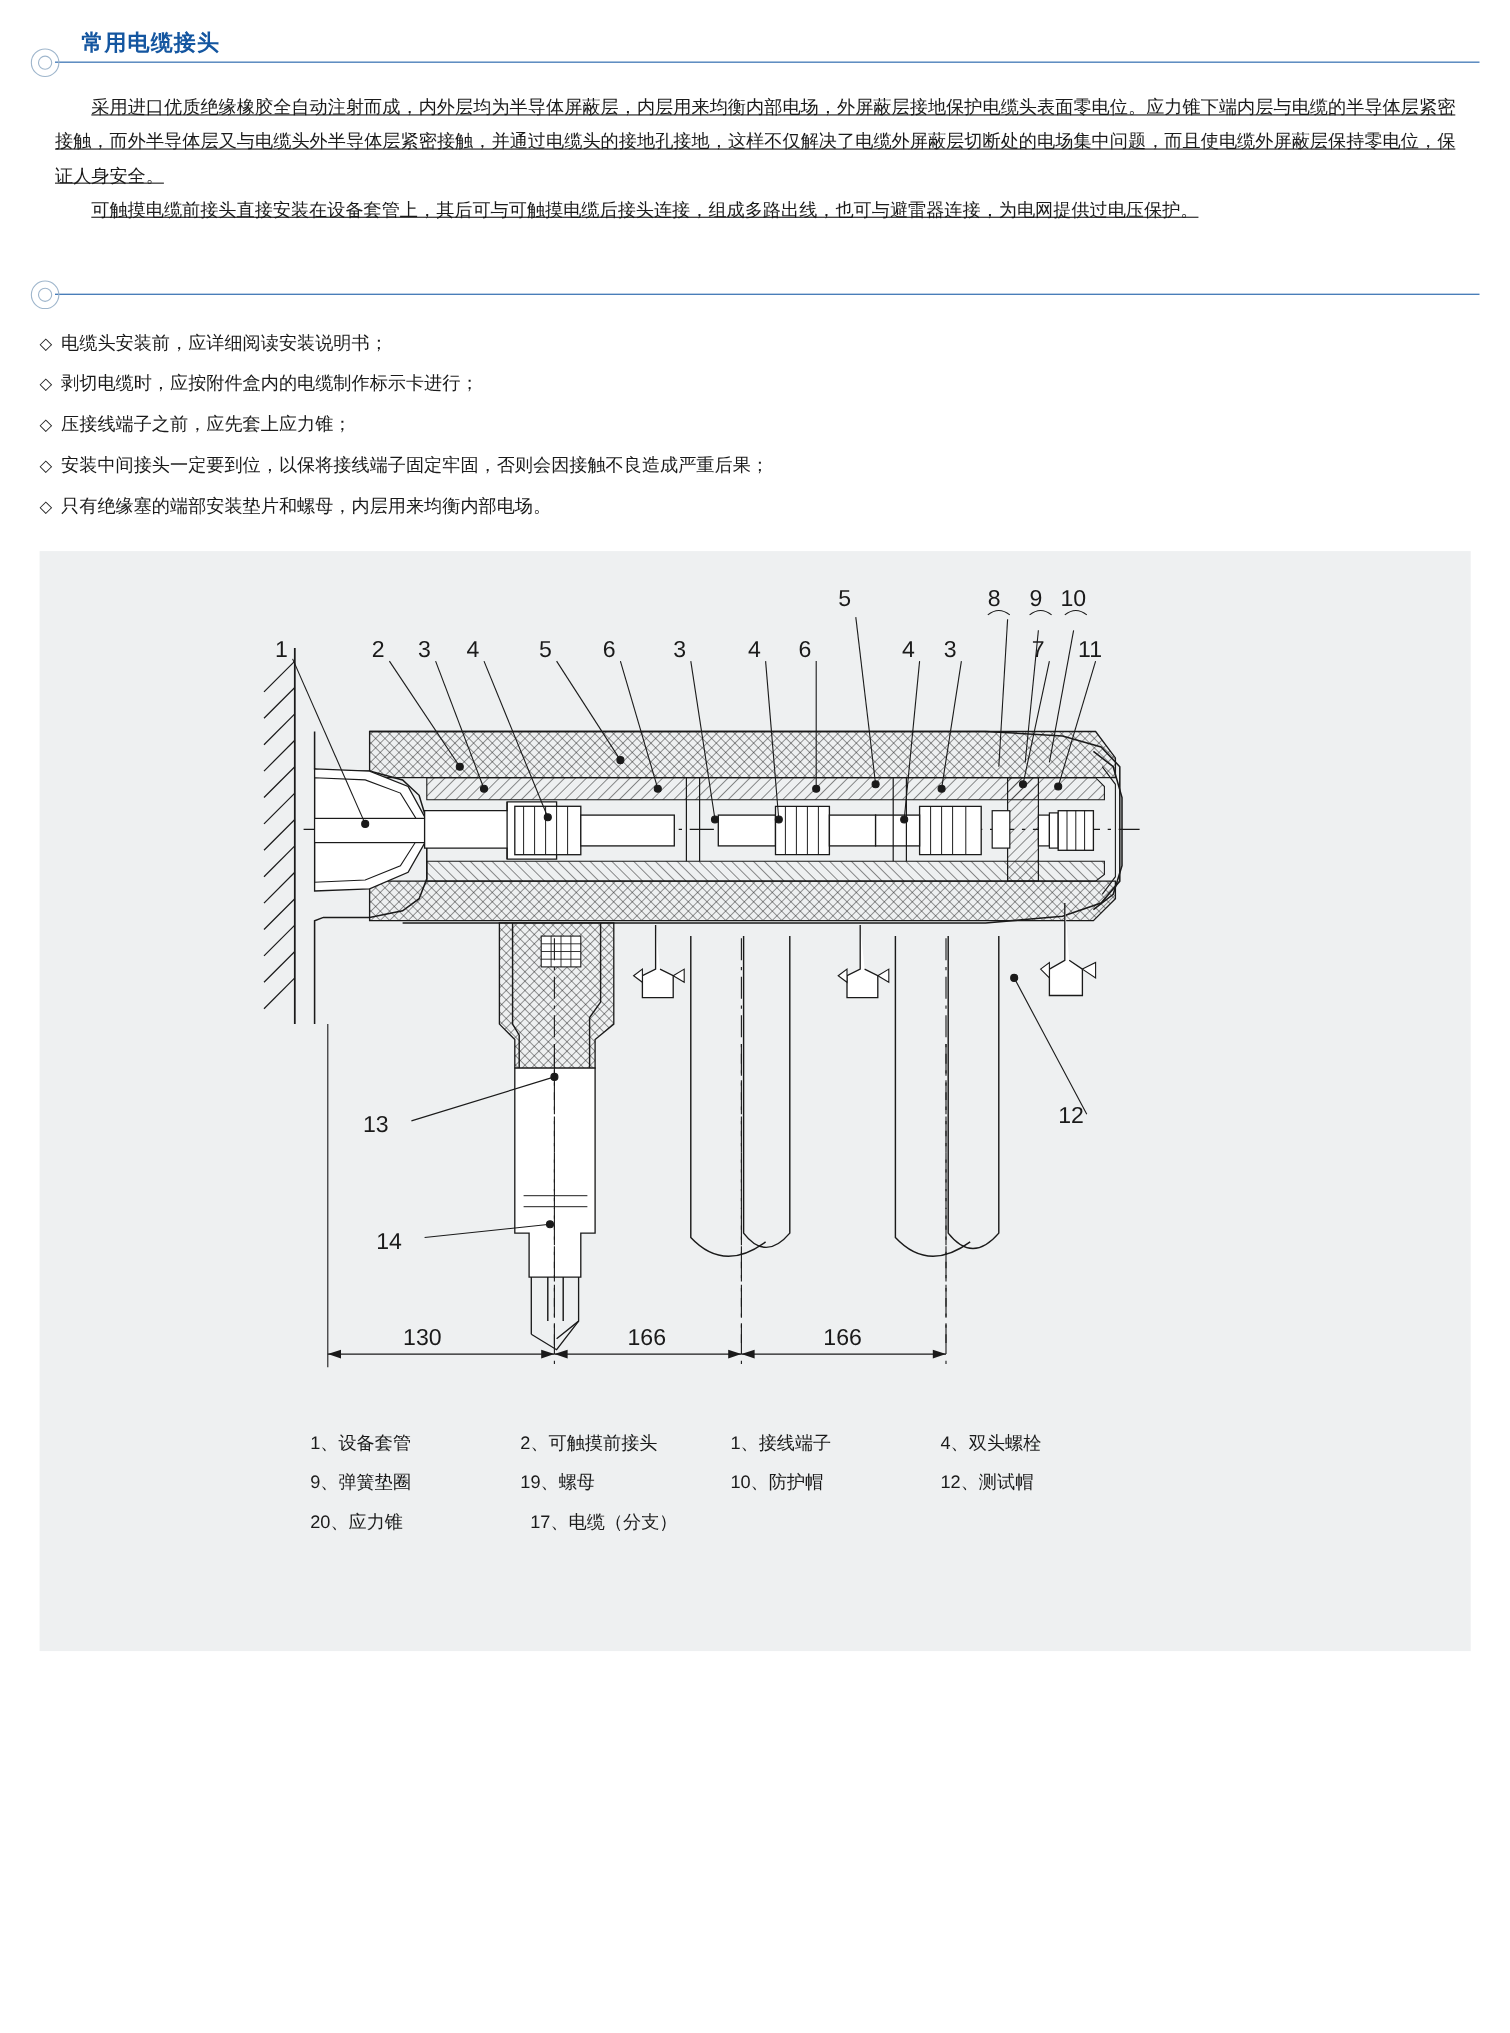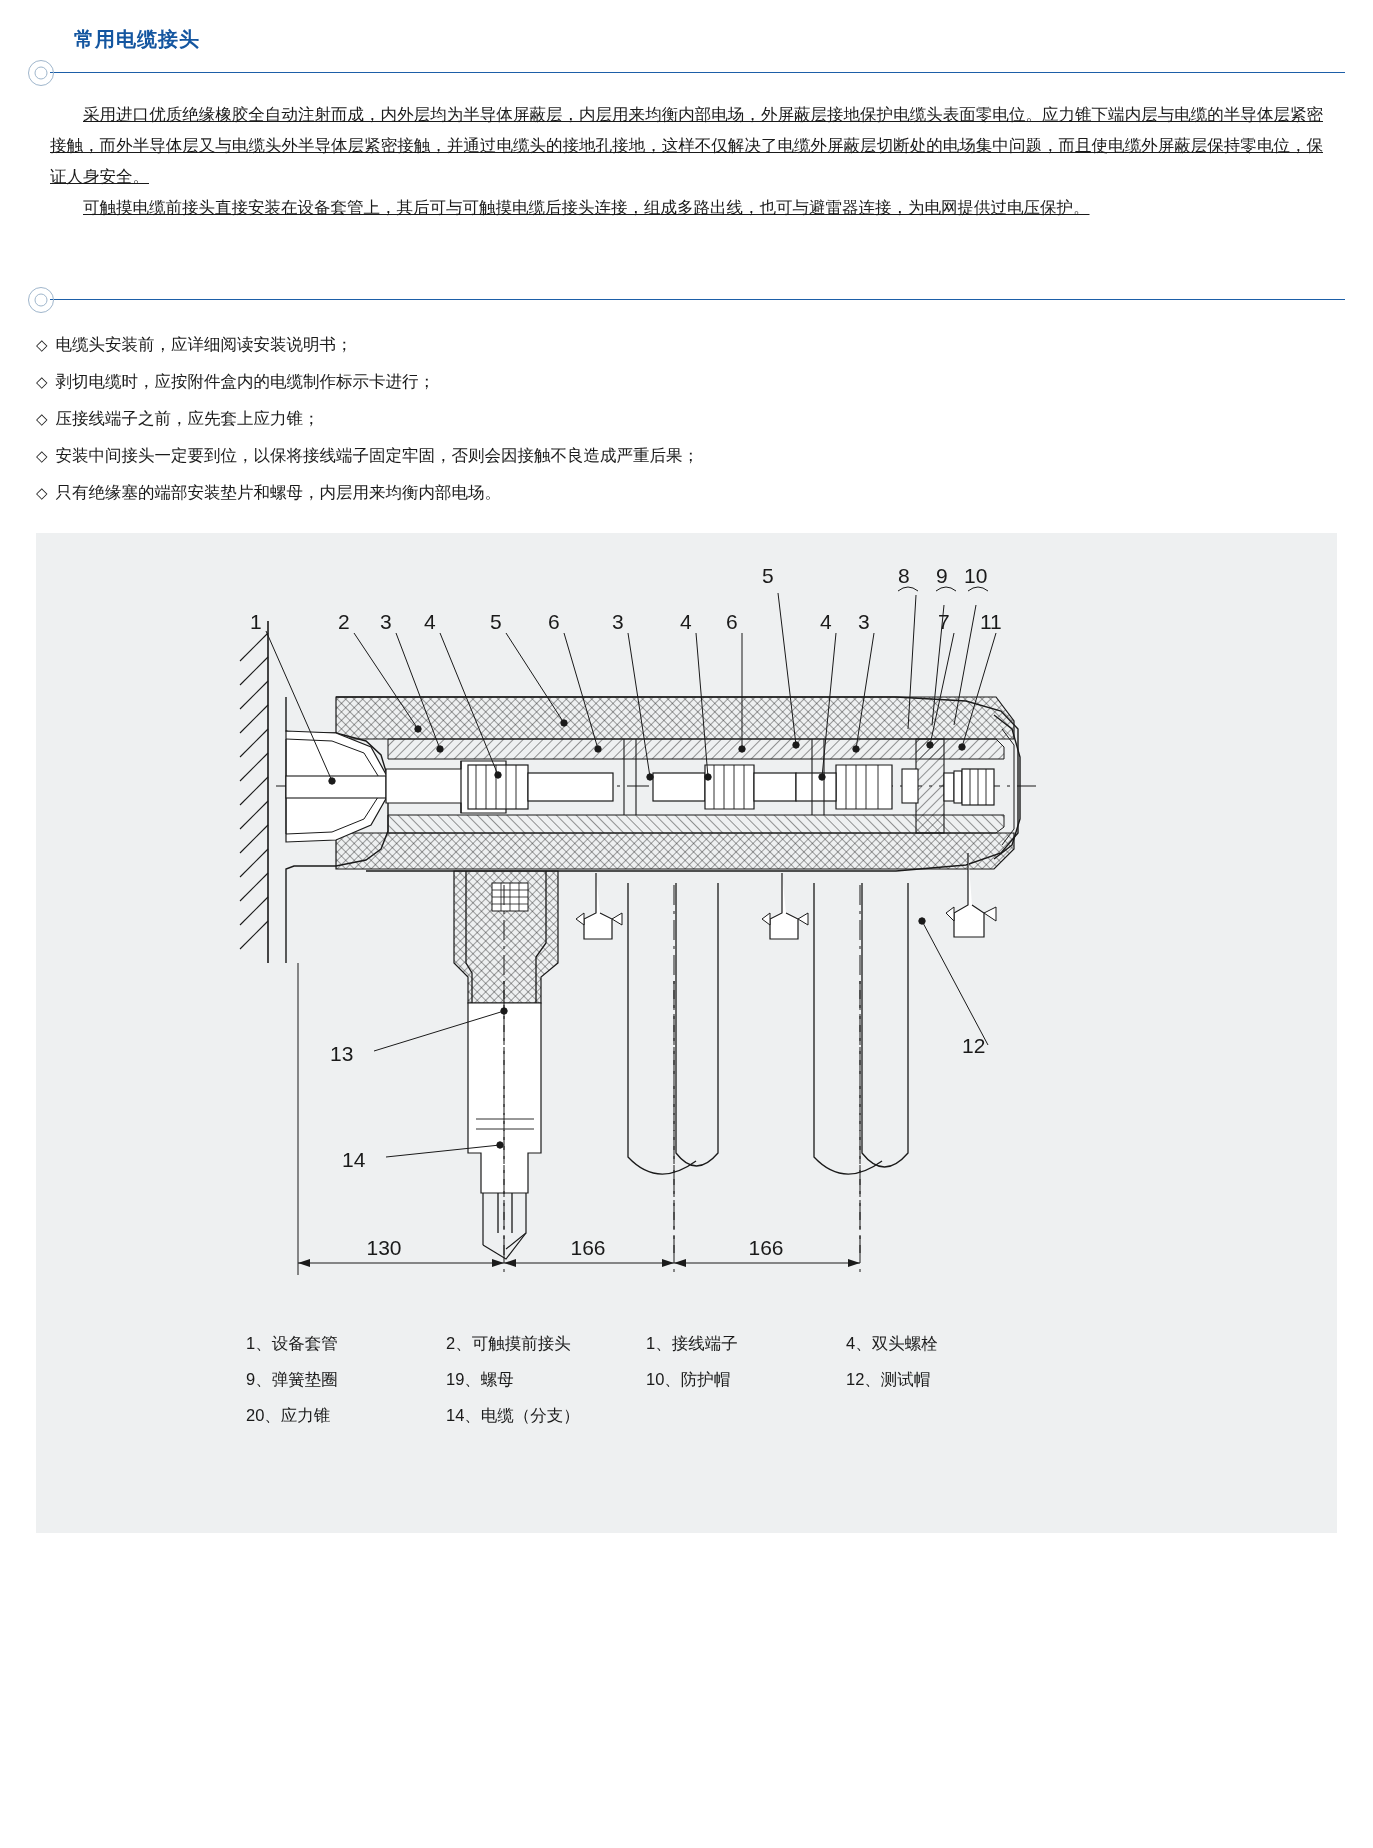--- a/index.html
+++ b/index.html
@@ -21,21 +21,21 @@
     width: 1373px;
     height: 1848px;
     box-sizing: border-box;
     padding: 0 28px;
   }
 
   
   .section-head {
     position: relative;
     margin-left: 22px;
-    padding-bottom: 18px;
+    padding-bottom: 2px;
     border-bottom: 1.5px solid #1d5fa8;
   }
   .section-head .title {
     color: #1456a0;
     font-size: 20px;
     font-weight: bold;
     letter-spacing: 1px;
     padding-left: 24px;
     line-height: 30px;
   }
@@ -111,20 +111,21 @@
     position: absolute;
     left: 210px;
     top: 800px;
     width: 800px;
     font-size: 16.5px;
     color: #1a1a1a;
   }
   .legend-row {
     display: flex;
     margin-bottom: 14px;
+    margin-left: 36px;
   }
   .legend-item {
     width: 200px;
     white-space: nowrap;
   }
 </style>
 </head>
 <body>
 
 <div class="page">
@@ -444,18 +445,18 @@
         <span class="legend-item">4、双头螺栓</span>
       </div>
       <div class="legend-row">
         <span class="legend-item">9、弹簧垫圈</span>
         <span class="legend-item">19、螺母</span>
         <span class="legend-item">10、防护帽</span>
         <span class="legend-item">12、测试帽</span>
       </div>
       <div class="legend-row">
         <span class="legend-item">20、应力锥</span>
-        <span class="legend-item">14、电缆（分支）</span>
+        <span class="legend-item">17、电缆（分支）</span>
       </div>
     </div>
 
   </div>
 </div>
 
 </body></html>

